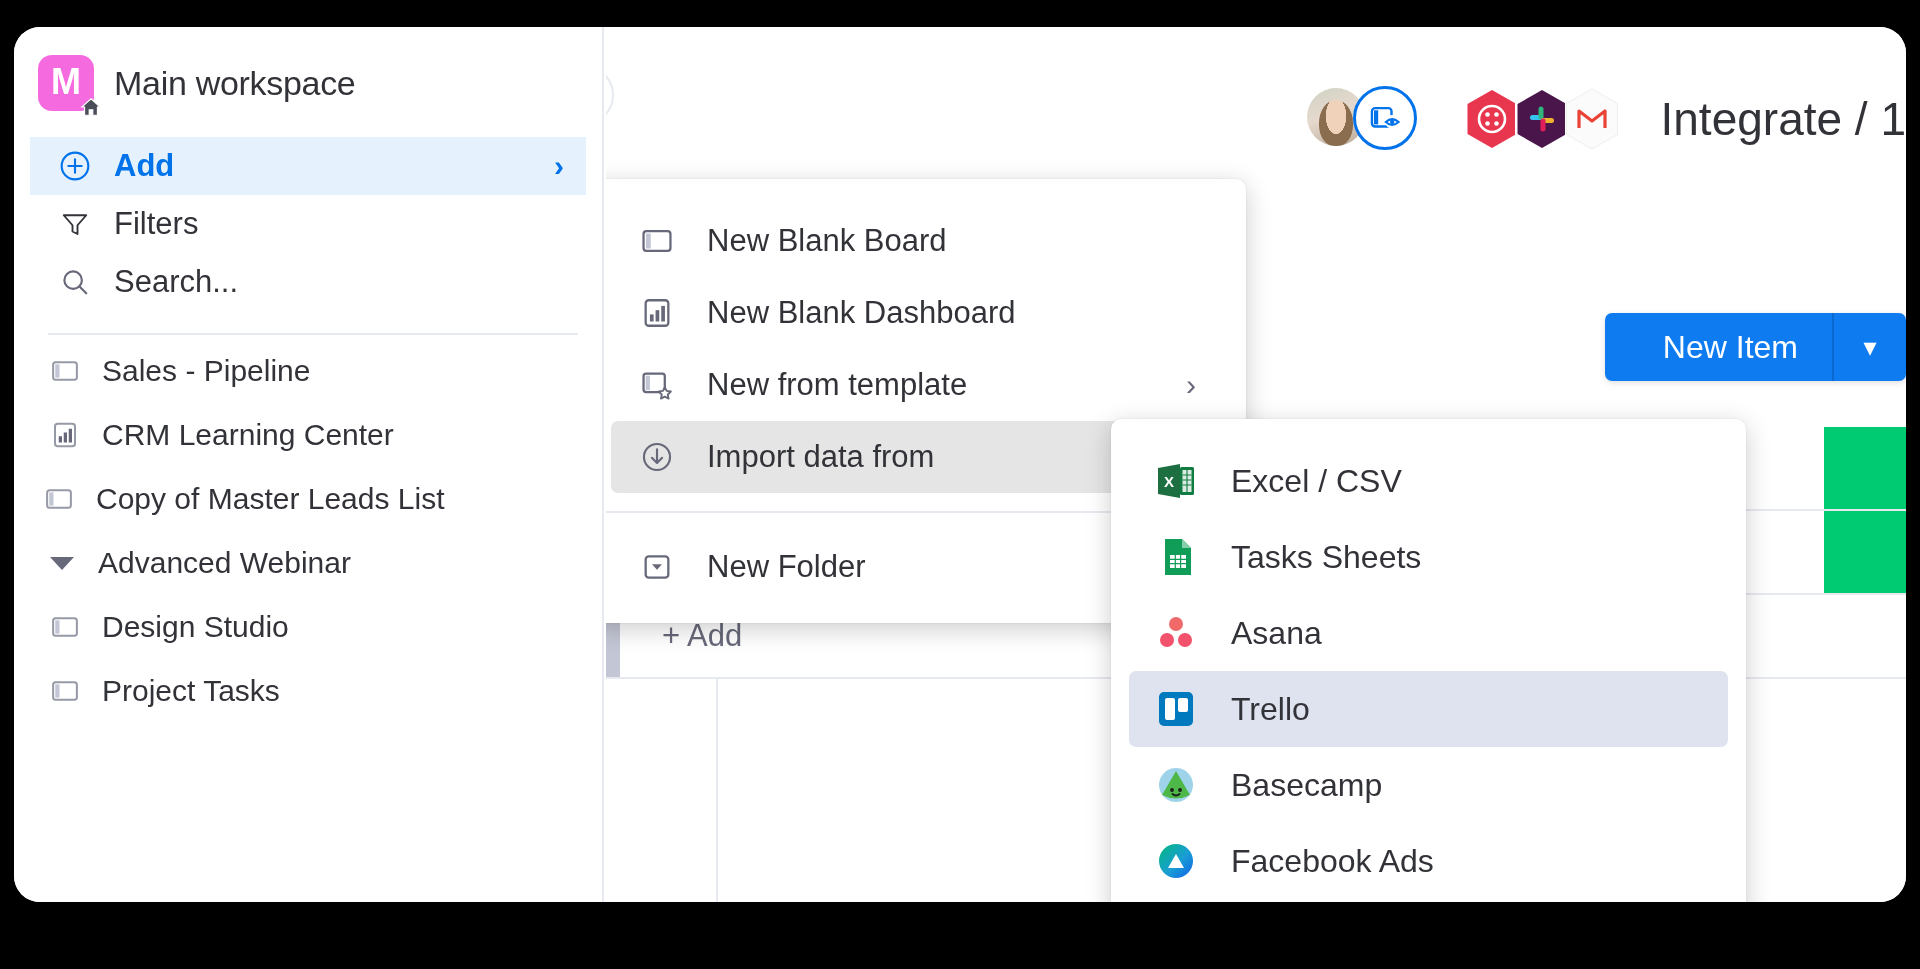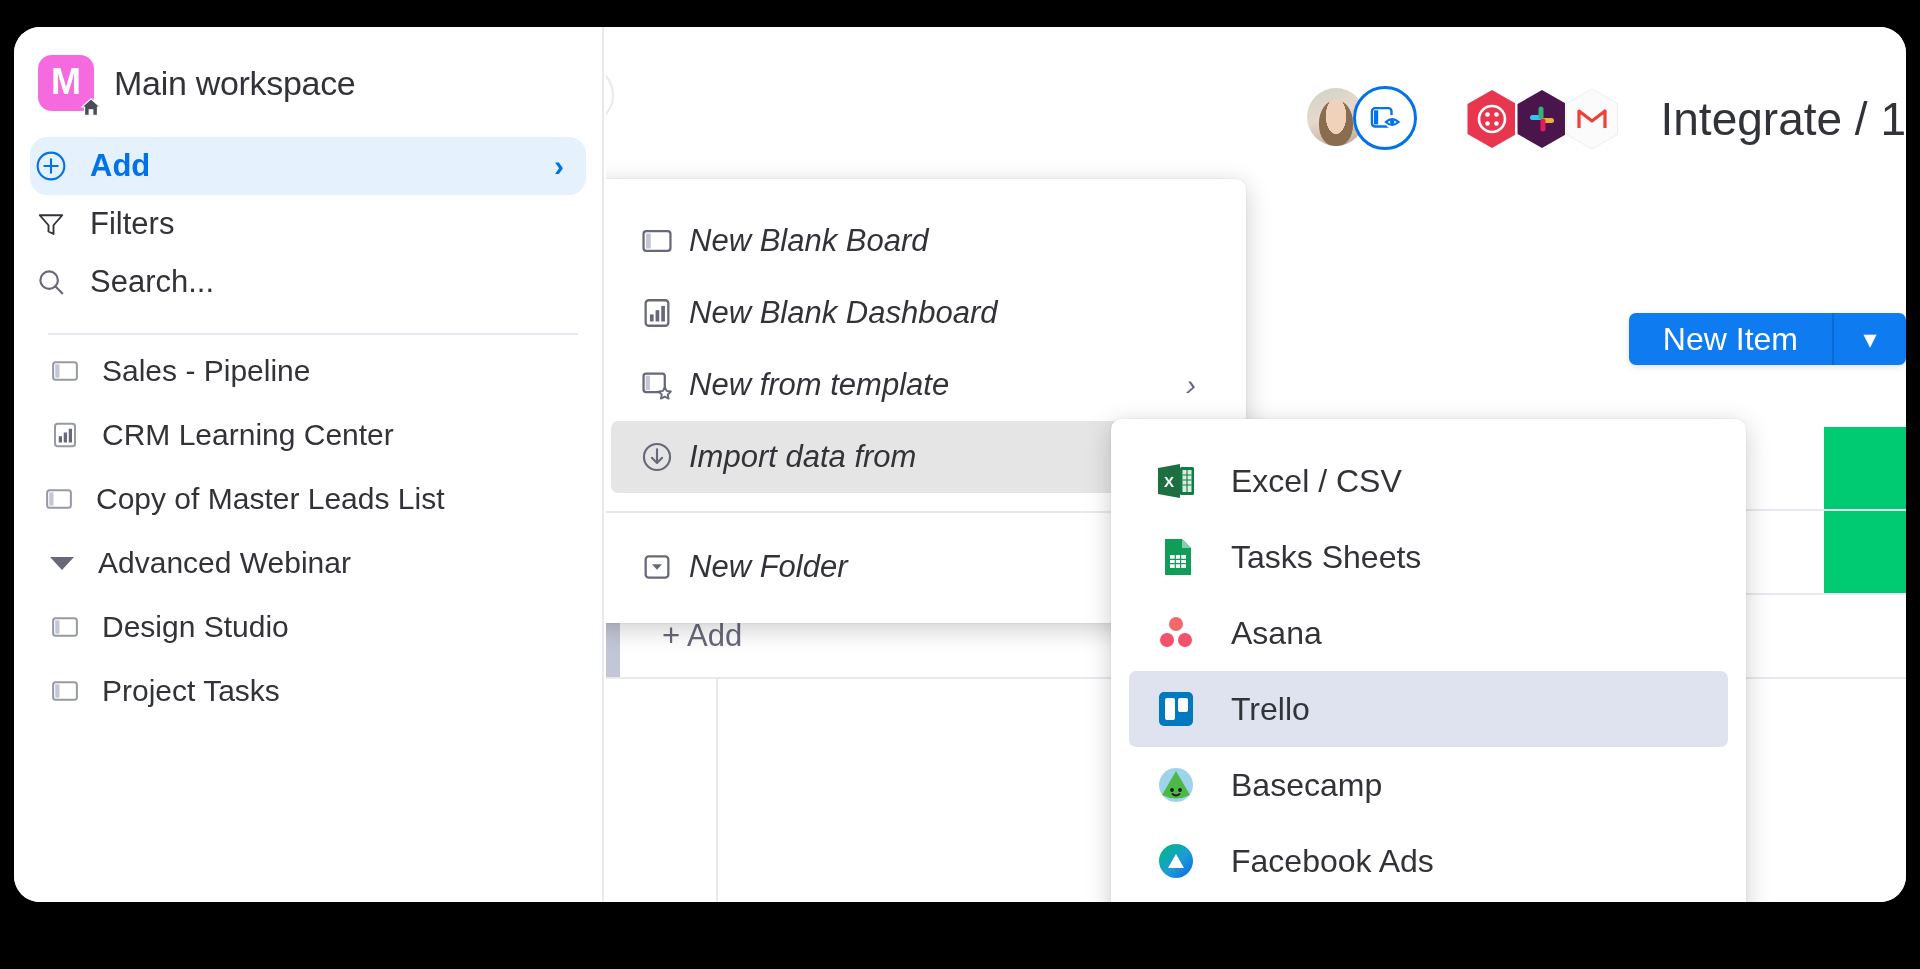--- a/index.html
+++ b/index.html
@@ -48,22 +48,22 @@
   }
   .ws-title {
     font-size: 34px; font-weight: normal; color: #323338;
     letter-spacing: -0.3px;
   }
 
   .nav-row {
     display: flex; align-items: center;
     height: 58px;
     margin: 0 16px;
-    padding-left: 4px;
-    border-radius: 17px;
+    padding-left: 28px;
+    border-radius: 0;
     gap: 22px;
     font-size: 31px;
     color: #323338;
     position: relative;
   }
   .nav-row.first { margin-top: 26px; }
   .nav-row.active { background: #e5f2fd; color: #0073ea; font-weight: bold; }
   .nav-row .chev-right-blue {
     position: absolute; right: 22px; top: 50%;
     transform: translateY(-50%);
@@ -142,24 +142,25 @@
     display: flex; align-items: center; justify-content: center;
   }
   .hex-group { display: flex; align-items: center; margin-left: 10px; }
   .hex { width: 62px; height: 68px; margin-right: -12px; position: relative; }
   .integrate-label {
     font-size: 46px; color: #323338; white-space: nowrap; margin-left: 24px;
   }
 
   .new-item-wrap {
     position: absolute; right: 0px; top: 286px;
-    display: flex; height: 52px;
+    display: flex; height: 68px;
     border-radius: 7px; overflow: hidden;
     background: #0e7cf0;
     box-shadow: 0 2px 6px rgba(0,0,0,.12);
+    padding-left: 24px;
   }
   .new-item-main {
     display: flex; align-items: center; justify-content: center;
     padding: 0 34px; color: #fff; font-size: 32px;
     border-right: 2px solid #0b6ad2;
   }
   .new-item-arrow {
     display: flex; align-items: center; justify-content: center;
     width: 72px; color: #fff; font-size: 26px;
   }
@@ -203,22 +204,22 @@
     background: #ffffff;
     border-radius: 10px;
     box-shadow: 0 6px 26px rgba(0,0,0,.20), 0 0 2px rgba(0,0,0,.10);
     z-index: 60;
   }
   #main-menu { left: -15px; top: 152px; width: 655px; padding: 26px 0 20px 0; }
   .mi {
     position: relative;
     display: flex; align-items: center;
     height: 72px; margin: 0 20px; padding-left: 28px;
-    border-radius: 7px; gap: 14px;
-    font-size: 31px; color: #323338; font-style: italic;
+    border-radius: 7px; gap: 32px;
+    font-size: 31px; color: #323338;
   }
   .mi.sel { background: #e5e5e5; }
   .mi .micon { width: 36px; height: 36px; flex: none; display: flex; align-items: center; justify-content: center; }
   .mi .chev { position: absolute; right: 30px; top: 50%; transform: translateY(-50%); color: #676879; font-size: 30px; }
   .mdiv { height: 2px; background: #e6e9ef; margin: 18px 0 18px 0; }
 
   #sub-menu { left: 505px; top: 392px; width: 635px; padding: 24px 0 26px 0; }
   .si {
     display: flex; align-items: center;
     height: 76px; margin: 0 18px; padding-left: 24px;

